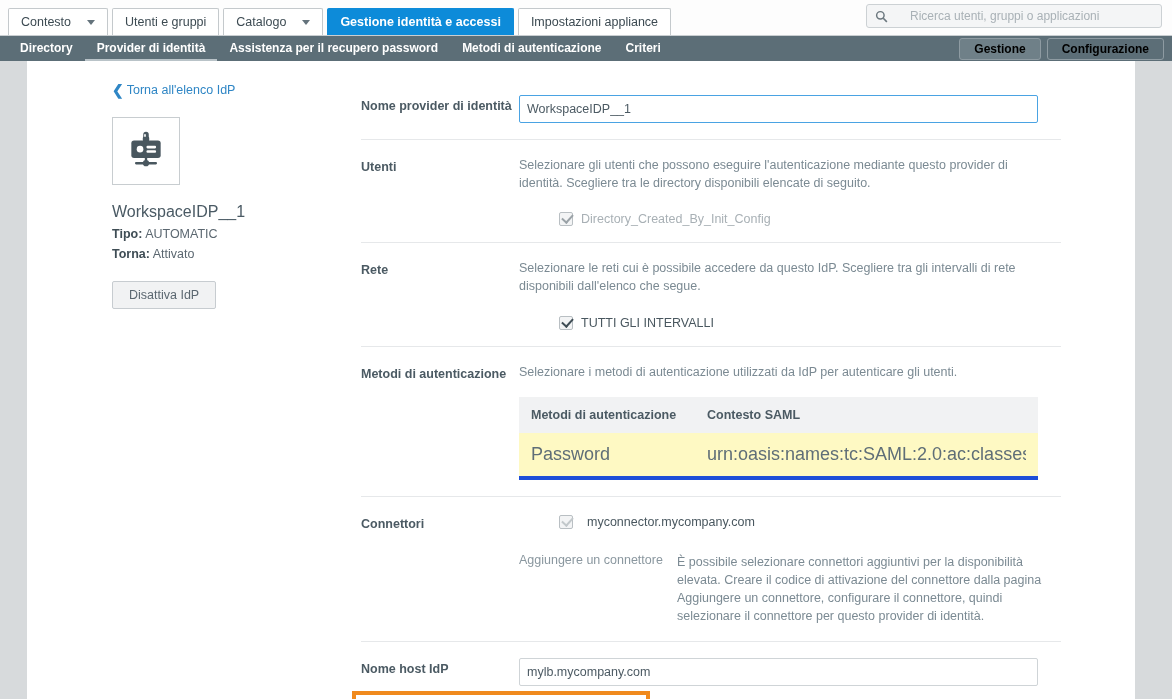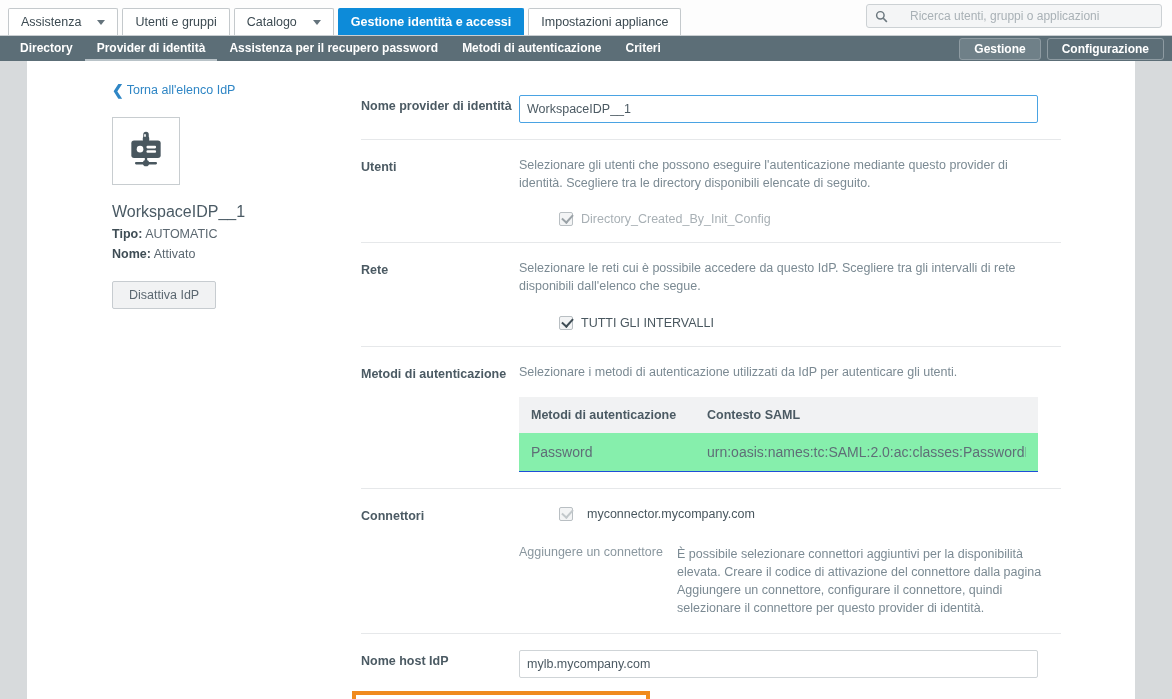--- a/index.html
+++ b/index.html
@@ -99,21 +99,21 @@
   .subnav-right {
     position: absolute;
     right: 8px;
     top: 2px;
     display: flex;
     gap: 6px;
   }
   .pill {
     font-size: 12px;
     font-weight: bold;
-    color: #ffffff;
+    color: #000000;
     border: 1px solid #8e9ba2;
     border-radius: 3px;
     padding: 3px 14px;
     cursor: pointer;
     white-space: nowrap;
   }
   .pill.on { background: #6f8088; }
 
   
   .page {
@@ -251,25 +251,25 @@
   .tbl .thead {
     background: #f1f2f3;
     display: flex;
     font-size: 12.5px;
     font-weight: bold;
     color: #4b5a63;
     padding: 11px 12px;
   }
   .tbl .trow {
     display: flex;
-    font-size: 14px;
+    font-size: 18px;
     color: #5f6e77;
     padding: 11px 12px;
-    border-bottom: 1px solid #1d4ed8;
-    background: #86efac;
+    border-bottom: 4px solid #1d4ed8;
+    background: #fef9c3;
   }
   .c1 { width: 176px; flex: none; }
   .c2 { flex: 1 1 auto; white-space: nowrap; overflow: hidden; }
 
   .conn-sub { display: flex; margin-top: 24px; }
   .conn-sub .sublbl {
     width: 158px; flex: none;
     font-size: 12.5px; color: #8a979f;
     padding-right: 12px;
   }
@@ -285,21 +285,21 @@
     border: 4px solid #f08a1e;
     pointer-events: none;
     z-index: 30;
   }
 </style>
 </head>
 <body>
 
 <div class="topbar">
   <div class="tab">
-    <span>Assistenza</span>
+    <span>Contesto</span>
     <span class="caret"></span>
   </div>
   <div class="tab">
     <span>Utenti e gruppi</span>
   </div>
   <div class="tab">
     <span>Catalogo</span>
     <span class="caret"></span>
   </div>
   <div class="tab active">
@@ -353,21 +353,21 @@
           <circle cx="24" cy="37.3" r="3.4" fill="#49575f"></circle>
         </svg>
       </div>
 
       <div class="idp-title">WorkspaceIDP__1</div>
       <div class="kv">
         <b>Tipo:</b>
         <span>AUTOMATIC</span>
       </div>
       <div class="kv">
-        <b>Nome:</b>
+        <b>Torna:</b>
         <span>Attivato</span>
       </div>
 
       <button class="btn-secondary">Disattiva IdP</button>
     </div>
 
     <div class="form">
 
       <div class="row">
         <div class="lbl">Nome provider di identità</div>

